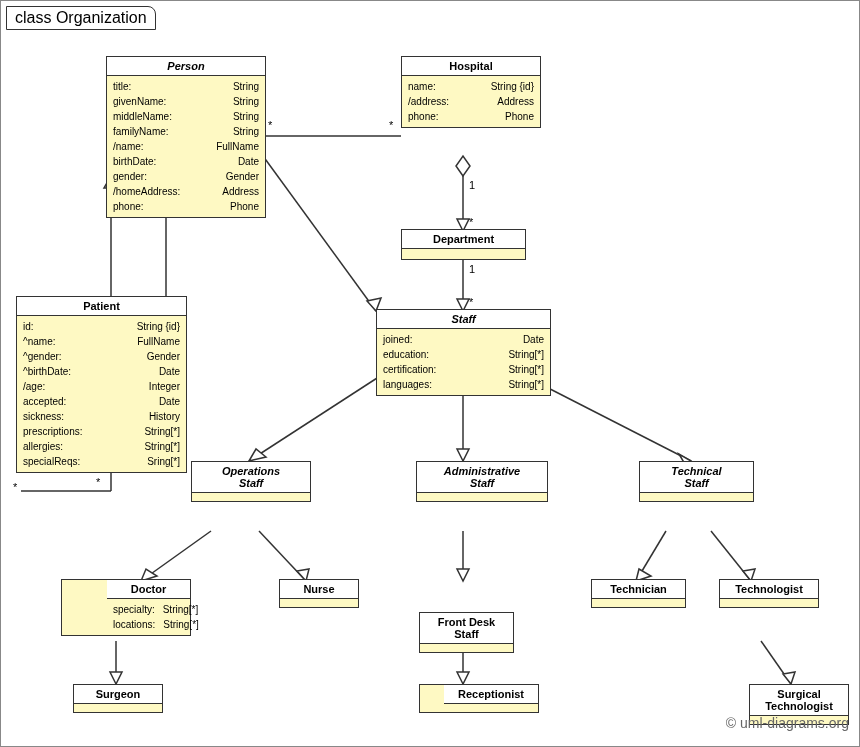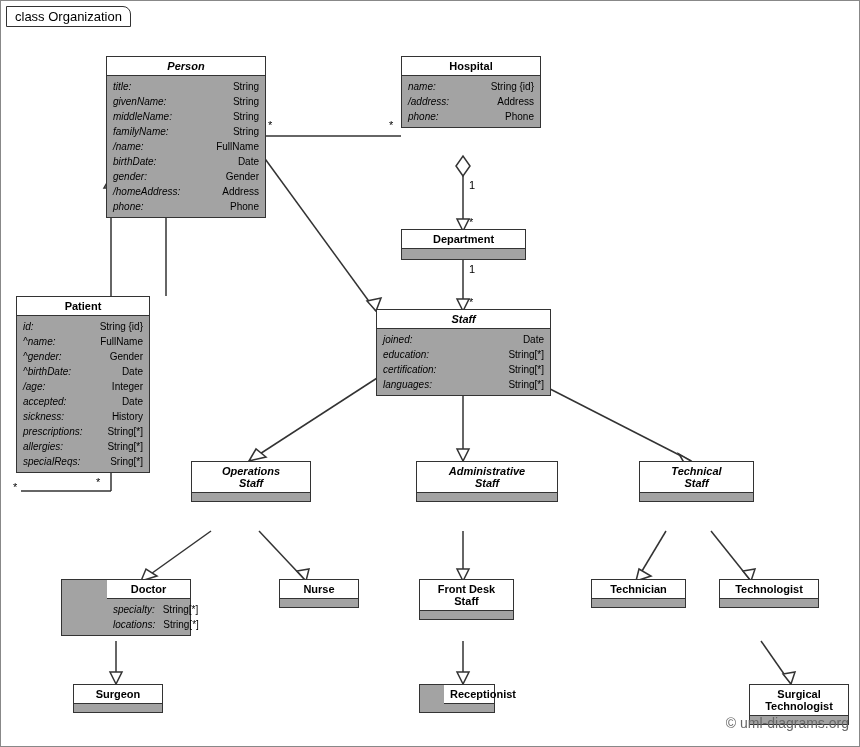--- a/index.html
+++ b/index.html
@@ -18,28 +18,28 @@
       height: 747px;
       background: #fff;
       border: 1px solid #888;
     }
     .title-box {
       position: absolute;
       top: 5px;
       left: 5px;
       border: 1px solid #333;
       padding: 2px 8px;
-      font-size: 13px;
+      font-size: 16px;
       background: #fff;
       border-top-right-radius: 8px;
     }
     .uml-class {
       position: absolute;
       border: 1.5px solid #333;
-      background: #a3a3a3;
+      background: #fef9c3;
       text-align: center;
     }
     .uml-class .class-name {
       border-bottom: 1.5px solid #333;
       padding: 3px 6px;
       font-weight: bold;
       background: #fff;
       font-size: 11px;
     }
     .uml-class .class-name.italic {
@@ -49,21 +49,21 @@
       padding: 3px 6px;
       text-align: left;
       font-size: 10px;
       line-height: 1.5;
     }
     .uml-class .attr-row {
       display: flex;
       justify-content: space-between;
       gap: 8px;
     }
-    .uml-class .attr-name { white-space: nowrap; font-style: italic; }
+    .uml-class .attr-name { white-space: nowrap; }
     .uml-class .attr-type { white-space: nowrap; }
 
     svg.arrows {
       position: absolute;
       top: 0; left: 0;
       width: 860px;
       height: 747px;
       pointer-events: none;
     }
     .copyright {
@@ -202,21 +202,21 @@
           <span class="attr-name">/address:</span>
           <span class="attr-type">Address</span>
         </div>
       <div class="attr-row">
           <span class="attr-name">phone:</span>
           <span class="attr-type">Phone</span>
         </div>
     </div>
   </div>
 
-  <div class="uml-class" style="left:15px; top:295px; width:134px;">
+  <div class="uml-class" style="left:15px; top:295px; width:171px;">
     <div class="class-name">Patient</div>
     <div class="class-attrs">
       <div class="attr-row">
           <span class="attr-name">id:</span>
           <span class="attr-type">String {id}</span>
         </div>
       <div class="attr-row">
           <span class="attr-name">^name:</span>
           <span class="attr-type">FullName</span>
         </div>
@@ -281,21 +281,21 @@
         </div>
     </div>
   </div>
 
   <div class="uml-class" style="left:190px; top:460px; width:120px;">
     <div class="class-name italic" style="white-space:pre-line;">Operations
 Staff</div>
     <div class="class-attrs" style="min-height:8px;"></div>
   </div>
 
-  <div class="uml-class" style="left:415px; top:460px; width:142px;">
+  <div class="uml-class" style="left:415px; top:460px; width:132px;">
     <div class="class-name italic" style="white-space:pre-line;">Administrative
 Staff</div>
     <div class="class-attrs" style="min-height:8px;"></div>
   </div>
 
   <div class="uml-class" style="left:638px; top:460px; width:115px;">
     <div class="class-name italic" style="white-space:pre-line;">Technical
 Staff</div>
     <div class="class-attrs" style="min-height:8px;"></div>
   </div>
@@ -312,42 +312,42 @@
           <span class="attr-type">String[*]</span>
         </div>
     </div>
   </div>
 
   <div class="uml-class" style="left:278px; top:578px; width:80px;">
     <div class="class-name">Nurse</div>
     <div class="class-attrs" style="min-height:8px;"></div>
   </div>
 
-  <div class="uml-class" style="left:418px; top:578px; width:95px;">
+  <div class="uml-class" style="left:418px; top:611px; width:95px;">
     <div class="class-name" style="white-space:pre-line;">Front Desk
 Staff</div>
     <div class="class-attrs" style="min-height:8px;"></div>
   </div>
 
   <div class="uml-class" style="left:590px; top:578px; width:95px;">
     <div class="class-name">Technician</div>
     <div class="class-attrs" style="min-height:8px;"></div>
   </div>
 
   <div class="uml-class" style="left:718px; top:578px; width:100px;">
     <div class="class-name">Technologist</div>
     <div class="class-attrs" style="min-height:8px;"></div>
   </div>
 
   <div class="uml-class" style="left:72px; top:683px; width:90px;">
     <div class="class-name">Surgeon</div>
     <div class="class-attrs" style="min-height:8px;"></div>
   </div>
 
-  <div class="uml-class" style="left:418px; top:683px; width:76px;padding-left:24px;">
+  <div class="uml-class" style="left:418px; top:683px; width:120px;padding-left:24px;">
     <div class="class-name">Receptionist</div>
     <div class="class-attrs" style="min-height:8px;"></div>
   </div>
 
   <div class="uml-class" style="left:748px; top:683px; width:100px;">
     <div class="class-name" style="white-space:pre-line;">Surgical
 Technologist</div>
     <div class="class-attrs" style="min-height:8px;"></div>
   </div>
 

